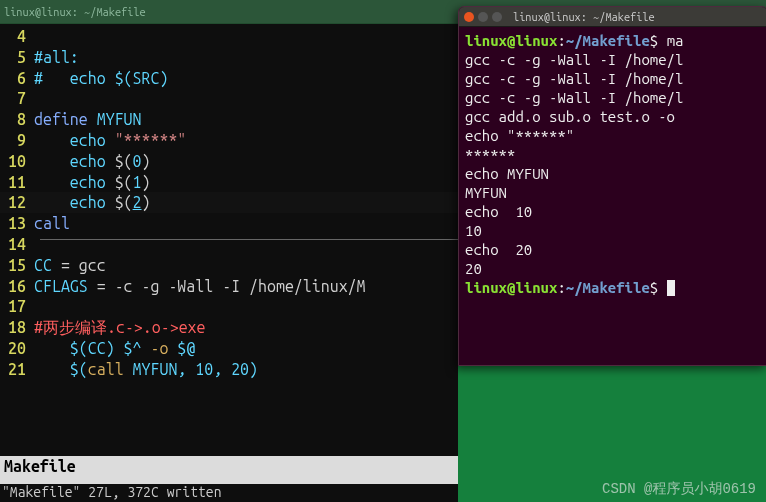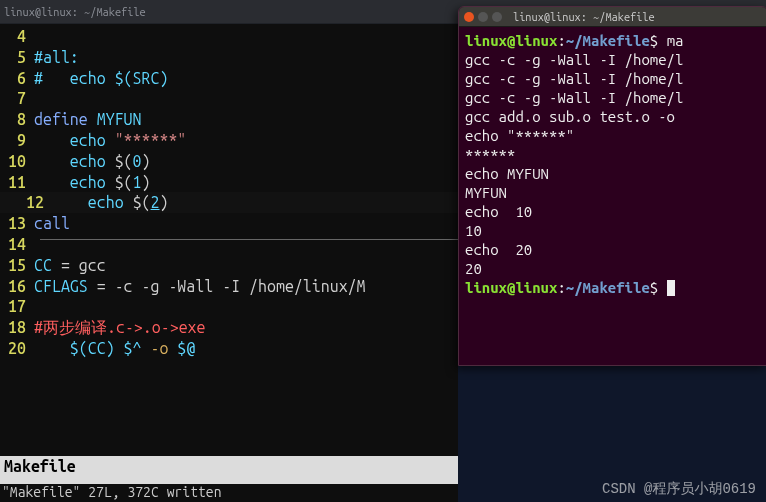--- a/index.html
+++ b/index.html
@@ -9,21 +9,21 @@
   background: #000;
   font-family: "Ubuntu Mono", "DejaVu Sans Mono", Consolas, monospace;
   font-size: 16px;
   overflow: hidden;
   position: relative;
   color: #ddd;
 }
 .desktop {
   width: 100%;
   height: 100%;
-  background: #0f172a;
+  background: #15803d;
   position: relative;
 }
 .topbar {
   height: 24px;
   background: #3c3b37;
   border-bottom: 1px solid #2b2a27;
   display: flex;
   align-items: center;
   padding: 0 4px;
   font-size: 11px;
@@ -58,21 +58,21 @@
 }
 .txt { flex: 1; }
 .c-comment { color: #5fd7ff; } 
 .c-keyword { color: #87afff; }
 .c-string { color: #d78787; }
 .c-identifier { color: #5fd7ff; }
 .c-operator { color: #d0d0d0; }
 .c-call { color: #d7af5f; }
 .c-cjk { color: #ff5f5f; }
 .underline { text-decoration: underline; }
-.cursor-line { background: rgba(255,255,255,0.02); padding-left: 18px; }
+.cursor-line { background: rgba(255,255,255,0.02); }
 .statusbar {
   position: absolute;
   bottom: 18px;
   left: 0;
   right: 0;
   height: 28px;
   background: #dcdcdc;
   color: #000;
   font-weight: 600;
   padding-left: 4px;
@@ -173,20 +173,21 @@
         <div class="line"><span class="gutter">10</span><span class="txt"><span class="c-identifier">    echo </span><span class="c-operator">$(</span><span class="c-identifier">0</span><span class="c-operator">)</span></span></div>
         <div class="line"><span class="gutter">11</span><span class="txt"><span class="c-identifier">    echo </span><span class="c-operator">$(</span><span class="c-identifier">1</span><span class="c-operator">)</span></span></div>
         <div class="line cursor-line"><span class="gutter">12</span><span class="txt"><span class="c-identifier">    echo </span><span class="c-operator">$(</span><span class="c-identifier underline">2</span><span class="c-operator">)</span></span></div>
         <div class="line"><span class="gutter">13</span><span class="txt"><span class="c-keyword">call</span></span></div>
         <div class="line"><span class="gutter">14</span><span class="txt"></span></div>
         <div class="line"><span class="gutter">15</span><span class="txt"><span class="c-identifier">CC</span><span class="c-operator"> = gcc</span></span></div>
         <div class="line"><span class="gutter">16</span><span class="txt"><span class="c-identifier">CFLAGS</span><span class="c-operator"> = -c -g -Wall -I /home/linux/M</span></span></div>
         <div class="line"><span class="gutter">17</span><span class="txt"></span></div>
         <div class="line"><span class="gutter">18</span><span class="txt"><span class="c-cjk">#两步编译.c-&gt;.o-&gt;exe</span></span></div>
         <div class="line"><span class="gutter">20</span><span class="txt"><span class="c-identifier">    $(CC) $^ </span><span class="c-call">-o</span><span class="c-identifier"> $@</span></span></div>
+        <div class="line"><span class="gutter">21</span><span class="txt"><span class="c-identifier">    $(</span><span class="c-call">call</span><span class="c-identifier"> MYFUN, 10, 20)</span></span></div>
       </div>
     <div class="hr-line"></div>
     <div class="statusbar">Makefile</div>
     <div class="cmdline">"Makefile" 27L, 372C written</div>
   </div>
 
   <div class="terminal">
     <div class="term-title">
       <div class="term-controls">
         <div class="term-btn close"></div>

